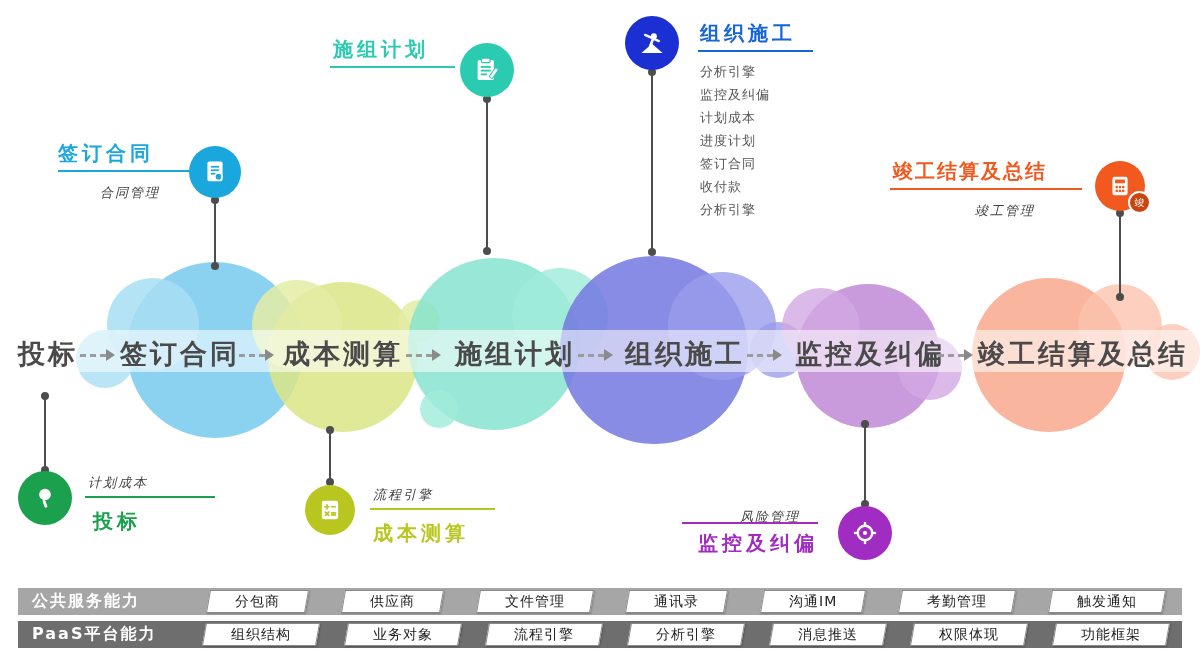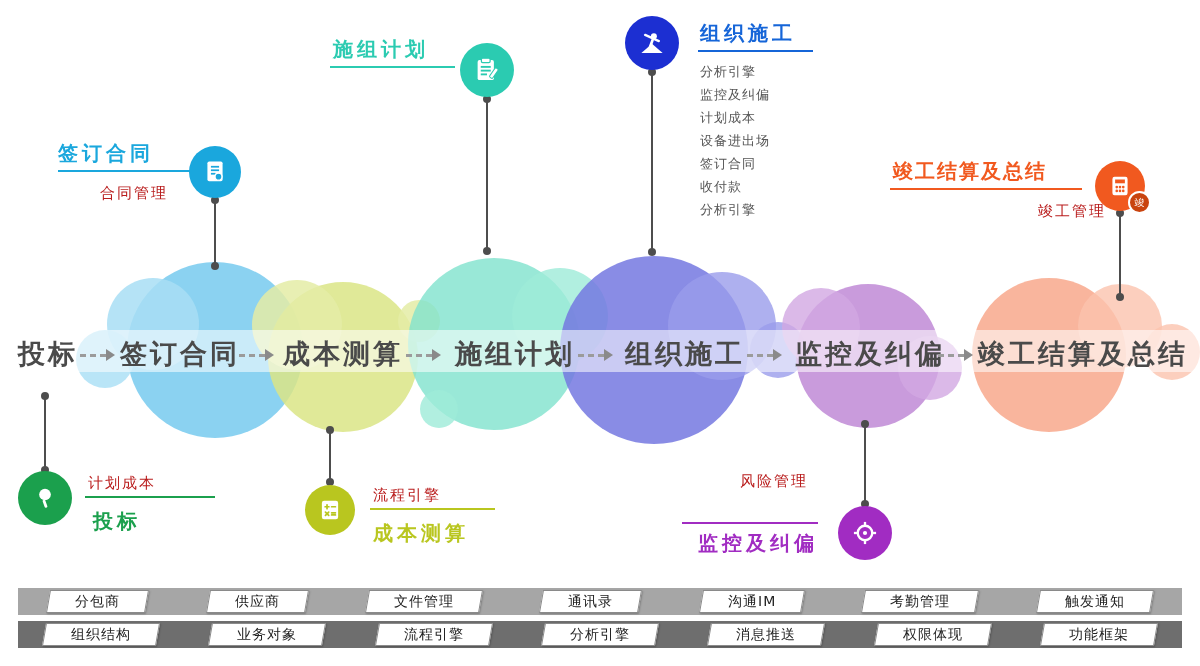--- a/index.html
+++ b/index.html
@@ -27,22 +27,22 @@
   
   .icon-circle { position: absolute; border-radius: 50%; display: flex;
     align-items: center; justify-content: center; z-index: 4; }
   .icon-circle .badge { position: absolute; right: -6px; bottom: -3px; width: 19px; height: 19px;
     border-radius: 50%; background: #c9440f; border: 2px solid #fff; color: #fff;
     font-size: 10px; line-height: 19px; text-align: center; }
   
   .co-title { position: absolute; font-size: 20px; font-weight: bold; letter-spacing: 4px;
     white-space: nowrap; z-index: 4; }
   .co-underline { position: absolute; height: 2px; z-index: 4; }
-  .co-sub { position: absolute; font-size: 15px; color: #b91c1c; letter-spacing: 2px;
-    white-space: nowrap; z-index: 4; }
+  .co-sub { position: absolute; font-size: 13px; color: #404040; letter-spacing: 2px;
+    white-space: nowrap; z-index: 4; font-style: italic; }
   .co-list { position: absolute; font-size: 13px; color: #555; letter-spacing: 1px; z-index: 4; }
   .co-list div { height: 25px; line-height: 25px; white-space: nowrap; }
   .co-list.tight div { height: 23px; line-height: 23px; }
   
   .cap-row { position: absolute; left: 18px; width: 1164px; height: 27px;
     display: flex; align-items: center; z-index: 5; }
   .cap-header { width: 172px; padding-left: 14px; box-sizing: border-box; color: #fff;
     font-size: 16px; font-weight: bold; letter-spacing: 2px; white-space: nowrap; }
   .cap-items { flex: 1; display: flex; justify-content: space-around; align-items: center; }
   .cap-box { background: #fff; border: 1px solid #8a8a8a; height: 21px; line-height: 21px;
@@ -157,29 +157,29 @@
       <path d="M12.5 9.5 L10.5 15" stroke="#fff" stroke-width="2.2" stroke-linecap="round"></path>
       <path d="M6.5 5.5 L17.5 10.5" stroke="#fff" stroke-width="1.8" stroke-linecap="round"></path>
     </svg>
   </div>
   <div class="co-title" style="left:700px;top:20px;color:var(--build-blue)">组织施工</div>
   <div class="co-underline" style="left:698px;top:50px;width:115px;background:var(--build-blue)"></div>
   <div class="co-list tight" style="left:700px;top:60px">
     <div>分析引擎</div>
     <div>监控及纠偏</div>
     <div>计划成本</div>
-    <div>设备进出场</div>
+    <div>进度计划</div>
     <div>签订合同</div>
     <div>收付款</div>
     <div>分析引擎</div>
   </div>
 
   <div class="co-title" style="left:893px;top:158px;color:var(--complete-orange);letter-spacing:2px">竣工结算及总结</div>
   <div class="co-underline" style="left:890px;top:188px;width:192px;background:var(--complete-orange)"></div>
-  <div class="co-sub" style="left:1038px;top:202px">竣工管理</div>
+  <div class="co-sub" style="left:975px;top:202px">竣工管理</div>
   <div class="icon-circle" style="left:1095px;top:161px;width:50px;height:50px;background:var(--complete-orange)">
     <svg width="26" height="26" viewBox="0 0 24 24">
       <rect x="5" y="3.5" width="14" height="17" rx="2" fill="#fff"></rect>
       <rect x="7.5" y="6" width="9" height="3.5" fill="var(--complete-orange)"></rect>
       <circle cx="9" cy="13" r="1.2" fill="var(--complete-orange)"></circle>
       <circle cx="12" cy="13" r="1.2" fill="var(--complete-orange)"></circle>
       <circle cx="15" cy="13" r="1.2" fill="var(--complete-orange)"></circle>
       <circle cx="9" cy="16.5" r="1.2" fill="var(--complete-orange)"></circle>
       <circle cx="12" cy="16.5" r="1.2" fill="var(--complete-orange)"></circle>
       <circle cx="15" cy="16.5" r="1.2" fill="var(--complete-orange)"></circle>
@@ -208,47 +208,49 @@
         <line x1="10.8" y1="14" x2="7.8" y2="17"></line>
         <line x1="13.5" y1="14.6" x2="17" y2="14.6"></line>
         <line x1="13.5" y1="16.6" x2="17" y2="16.6"></line>
       </g>
     </svg>
   </div>
   <div class="co-sub" style="left:373px;top:486px">流程引擎</div>
   <div class="co-underline" style="left:370px;top:508px;width:125px;background:var(--cost-yellow)"></div>
   <div class="co-title" style="left:373px;top:520px;color:var(--cost-yellow)">成本测算</div>
 
-  <div class="co-sub" style="left:740px;top:472px">风险管理</div>
+  <div class="co-sub" style="left:740px;top:508px">风险管理</div>
   <div class="co-underline" style="left:682px;top:522px;width:136px;background:var(--monitor-purple)"></div>
   <div class="co-title" style="left:698px;top:530px;color:var(--monitor-purple)">监控及纠偏</div>
   <div class="icon-circle" style="left:838px;top:506px;width:54px;height:54px;background:var(--monitor-purple)">
     <svg width="28" height="28" viewBox="0 0 24 24">
       <circle cx="12" cy="12" r="6.2" fill="none" stroke="#fff" stroke-width="2"></circle>
       <line x1="12" y1="2.5" x2="12" y2="6.5" stroke="#fff" stroke-width="2"></line>
       <line x1="12" y1="17.5" x2="12" y2="21.5" stroke="#fff" stroke-width="2"></line>
       <line x1="2.5" y1="12" x2="6.5" y2="12" stroke="#fff" stroke-width="2"></line>
       <line x1="17.5" y1="12" x2="21.5" y2="12" stroke="#fff" stroke-width="2"></line>
       <circle cx="12" cy="12" r="1.8" fill="#fff"></circle>
     </svg>
   </div>
 
   <div class="cap-row" style="top:588px;background:var(--row1-gray)">
+    <div class="cap-header">公共服务能力</div>
     <div class="cap-items">
       <div class="cap-box"><span>分包商</span></div>
       <div class="cap-box"><span>供应商</span></div>
       <div class="cap-box"><span>文件管理</span></div>
       <div class="cap-box"><span>通讯录</span></div>
       <div class="cap-box"><span>沟通IM</span></div>
       <div class="cap-box"><span>考勤管理</span></div>
       <div class="cap-box"><span>触发通知</span></div>
     </div>
   </div>
 
   <div class="cap-row" style="top:621px;background:var(--row2-gray)">
+    <div class="cap-header">PaaS平台能力</div>
     <div class="cap-items">
       <div class="cap-box"><span>组织结构</span></div>
       <div class="cap-box"><span>业务对象</span></div>
       <div class="cap-box"><span>流程引擎</span></div>
       <div class="cap-box"><span>分析引擎</span></div>
       <div class="cap-box"><span>消息推送</span></div>
       <div class="cap-box"><span>权限体现</span></div>
       <div class="cap-box"><span>功能框架</span></div>
     </div>
   </div>

